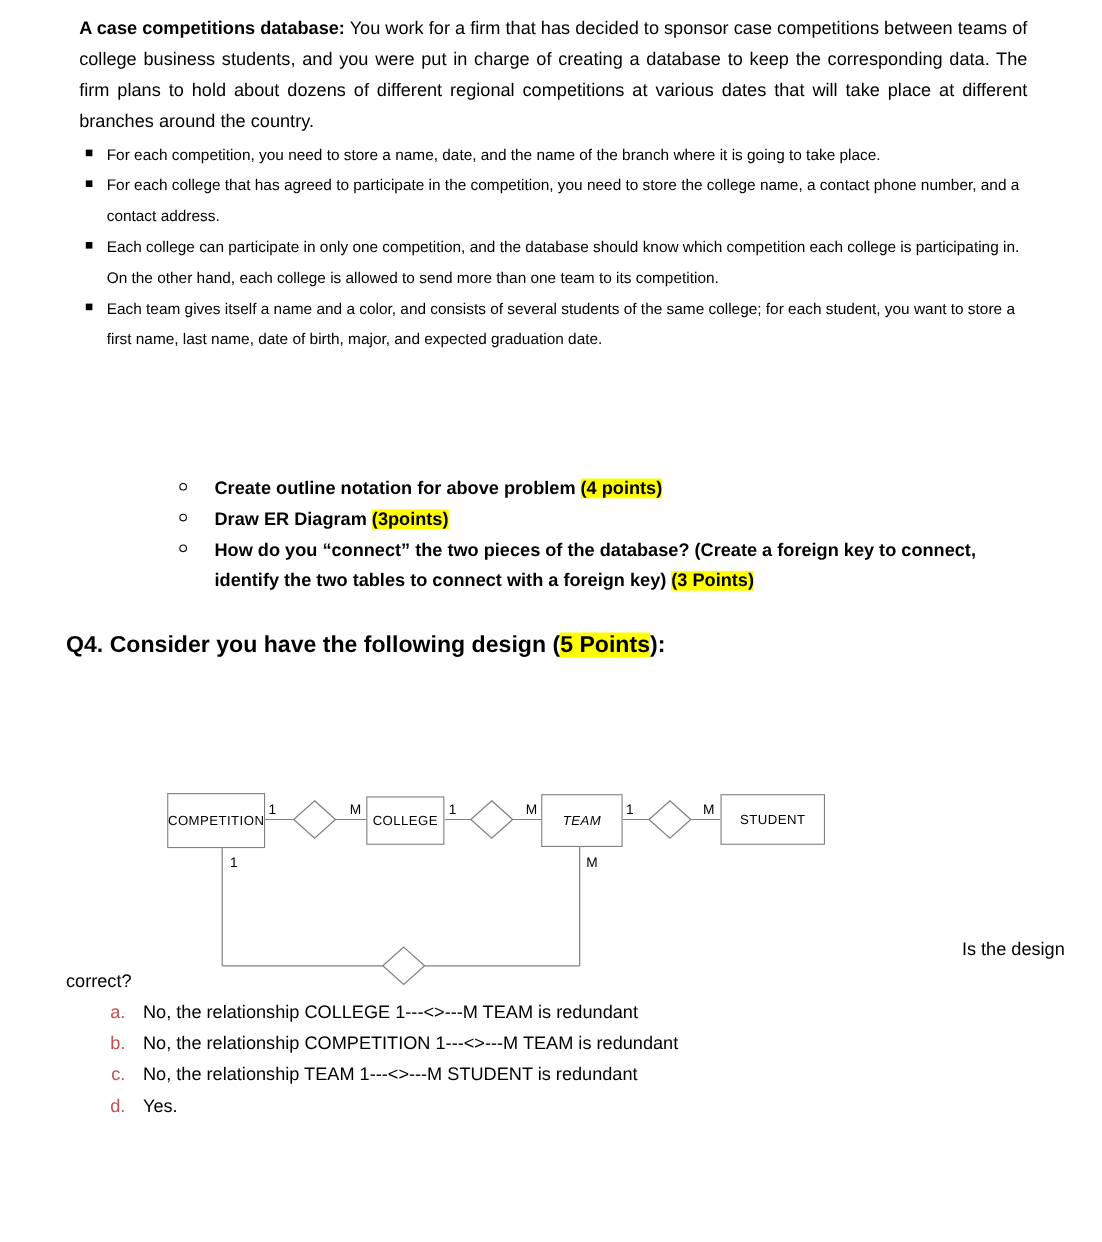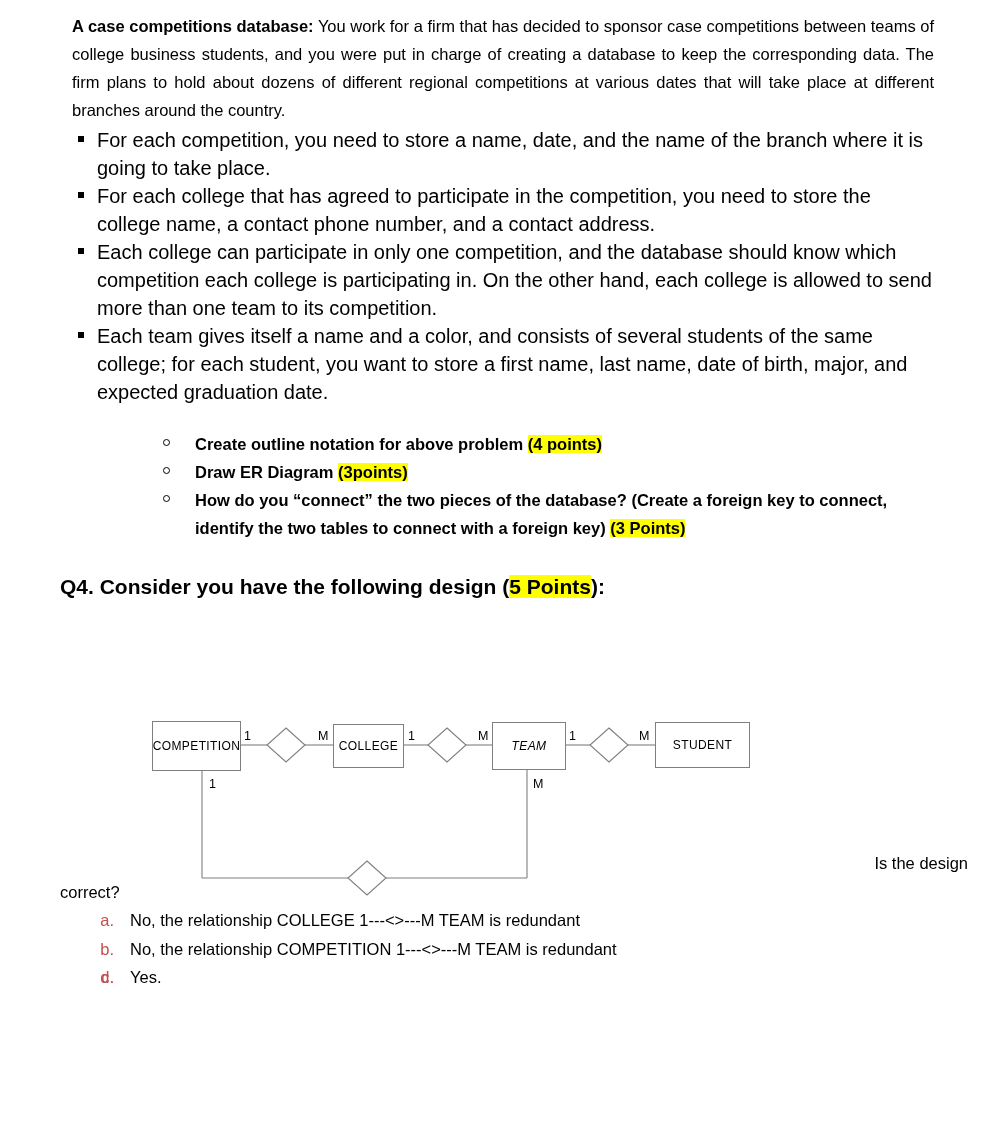--- a/index.html
+++ b/index.html
@@ -39,21 +39,21 @@
   
   .bullets {
     position: absolute;
     left: 72px;
     top: 126px;
     width: 862px;
   }
   .bullet-row {
     position: relative;
     padding-left: 25px;
-    font-size: 20px;
+    font-size: 14px;
     line-height: 28px;
     margin-bottom: 0px;
   }
   .bullet-row .sq {
     position: absolute;
     left: 6px;
     top: 10px;
     width: 6px;
     height: 6px;
     background: #000;
@@ -285,20 +285,21 @@
     <div class="opt-row">
       <span class="mk">a.</span>
       <span>No, the relationship COLLEGE 1---&lt;&gt;---M TEAM is redundant</span>
     </div>
     <div class="opt-row">
       <span class="mk">b.</span>
       <span>No, the relationship COMPETITION 1---&lt;&gt;---M TEAM is redundant</span>
     </div>
     <div class="opt-row">
       <span class="mk">c.</span>
+      <span>No, the relationship TEAM 1---&lt;&gt;---M STUDENT is redundant</span>
     </div>
     <div class="opt-row">
       <span class="mk">d.</span>
       <span>Yes.</span>
     </div>
   </div>
 
 
 </div>
 

